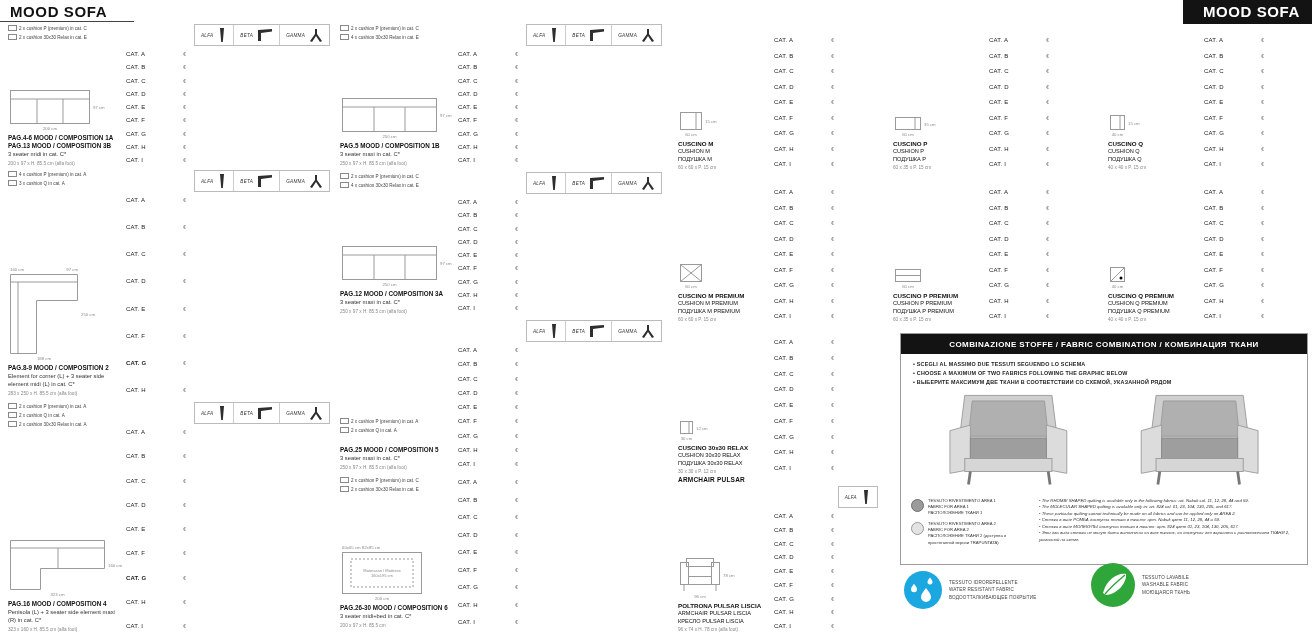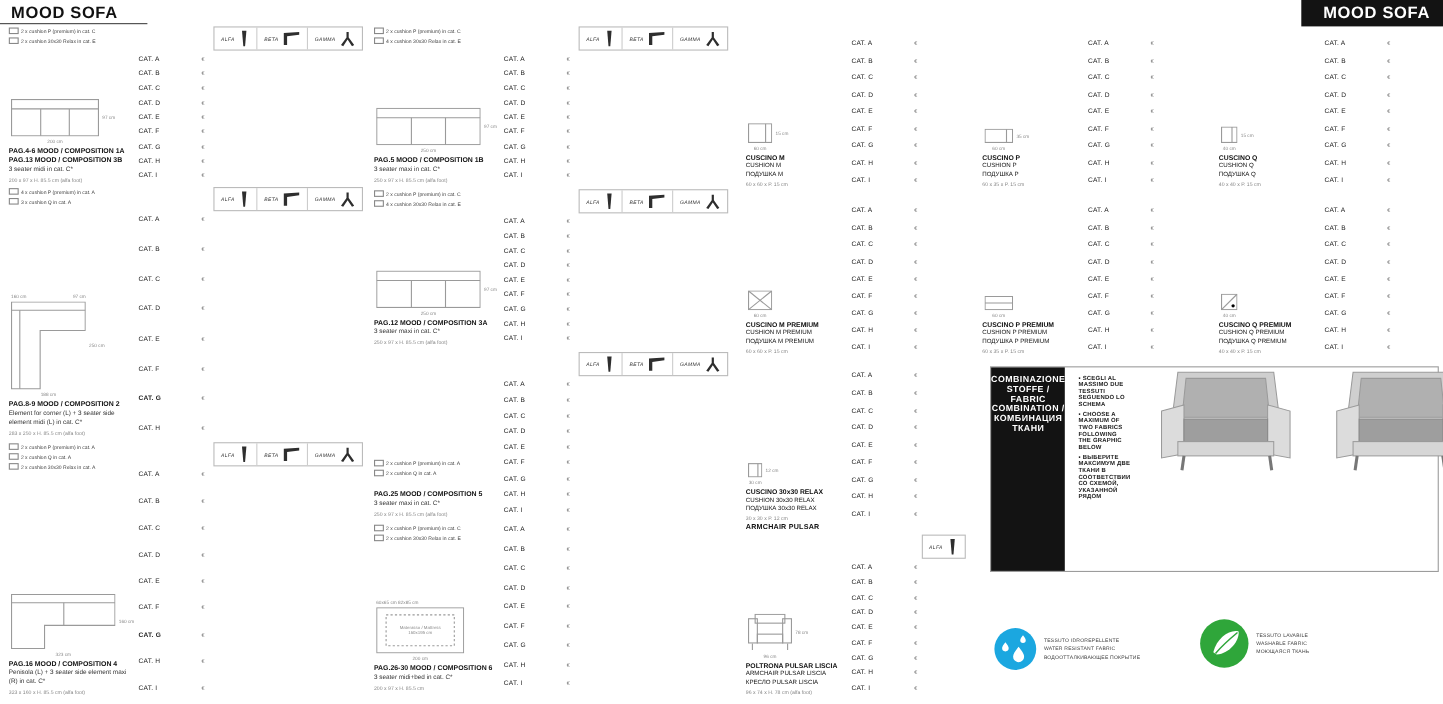--- a/index.html
+++ b/index.html
@@ -44,21 +44,21 @@
   .leg-icon svg{display:block}
 
   .cats{flex:1;display:flex;flex-direction:column;justify-content:space-between;width:62px;padding:3px 0}
   .cat-row{display:flex;align-items:baseline;width:62px}
   .cat-label{font-size:6px;color:#222;letter-spacing:.2px}
   .cat-label.bold{font-weight:bold}
   .cat-euro{margin-left:auto;font-size:5px;color:#777;padding-right:2px}
 
   .section-header{position:absolute;font-size:6.5px;font-weight:bold;color:#111;letter-spacing:.2px}
 
-  .panel{position:absolute;left:900px;top:333px;width:408px;height:187px;border:1px solid #9c9c9c;background:#fff;display:flex;flex-direction:row}
+  .panel{position:absolute;left:900px;top:333px;width:408px;height:232px;border:1px solid #9c9c9c;background:#fff;display:flex;flex-direction:column}
   .panel-header{background:#131313;color:#fff;text-align:center;font-size:8px;font-weight:bold;letter-spacing:.4px;padding:6px 0 5px}
   .panel-bullets{padding:7px 12px 2px}
   .panel-bullets .line{font-size:5.4px;font-weight:bold;color:#222;margin-bottom:3px;letter-spacing:.2px}
   .panel-bullets .line::before{content:"•  "}
   .panel-art{display:flex;justify-content:space-evenly;align-items:flex-end;height:104px;padding:0 4px}
   .chair-flip{transform:scaleX(-1);display:inline-block}
   .panel-bottom{display:flex;gap:8px;padding:4px 10px 0}
   .panel-legend{flex:0 0 120px}
   .legend-entry{display:flex;gap:4px;margin-bottom:5px}
   .dot{flex:0 0 13px;height:13px;border-radius:50%;margin-top:1px}

